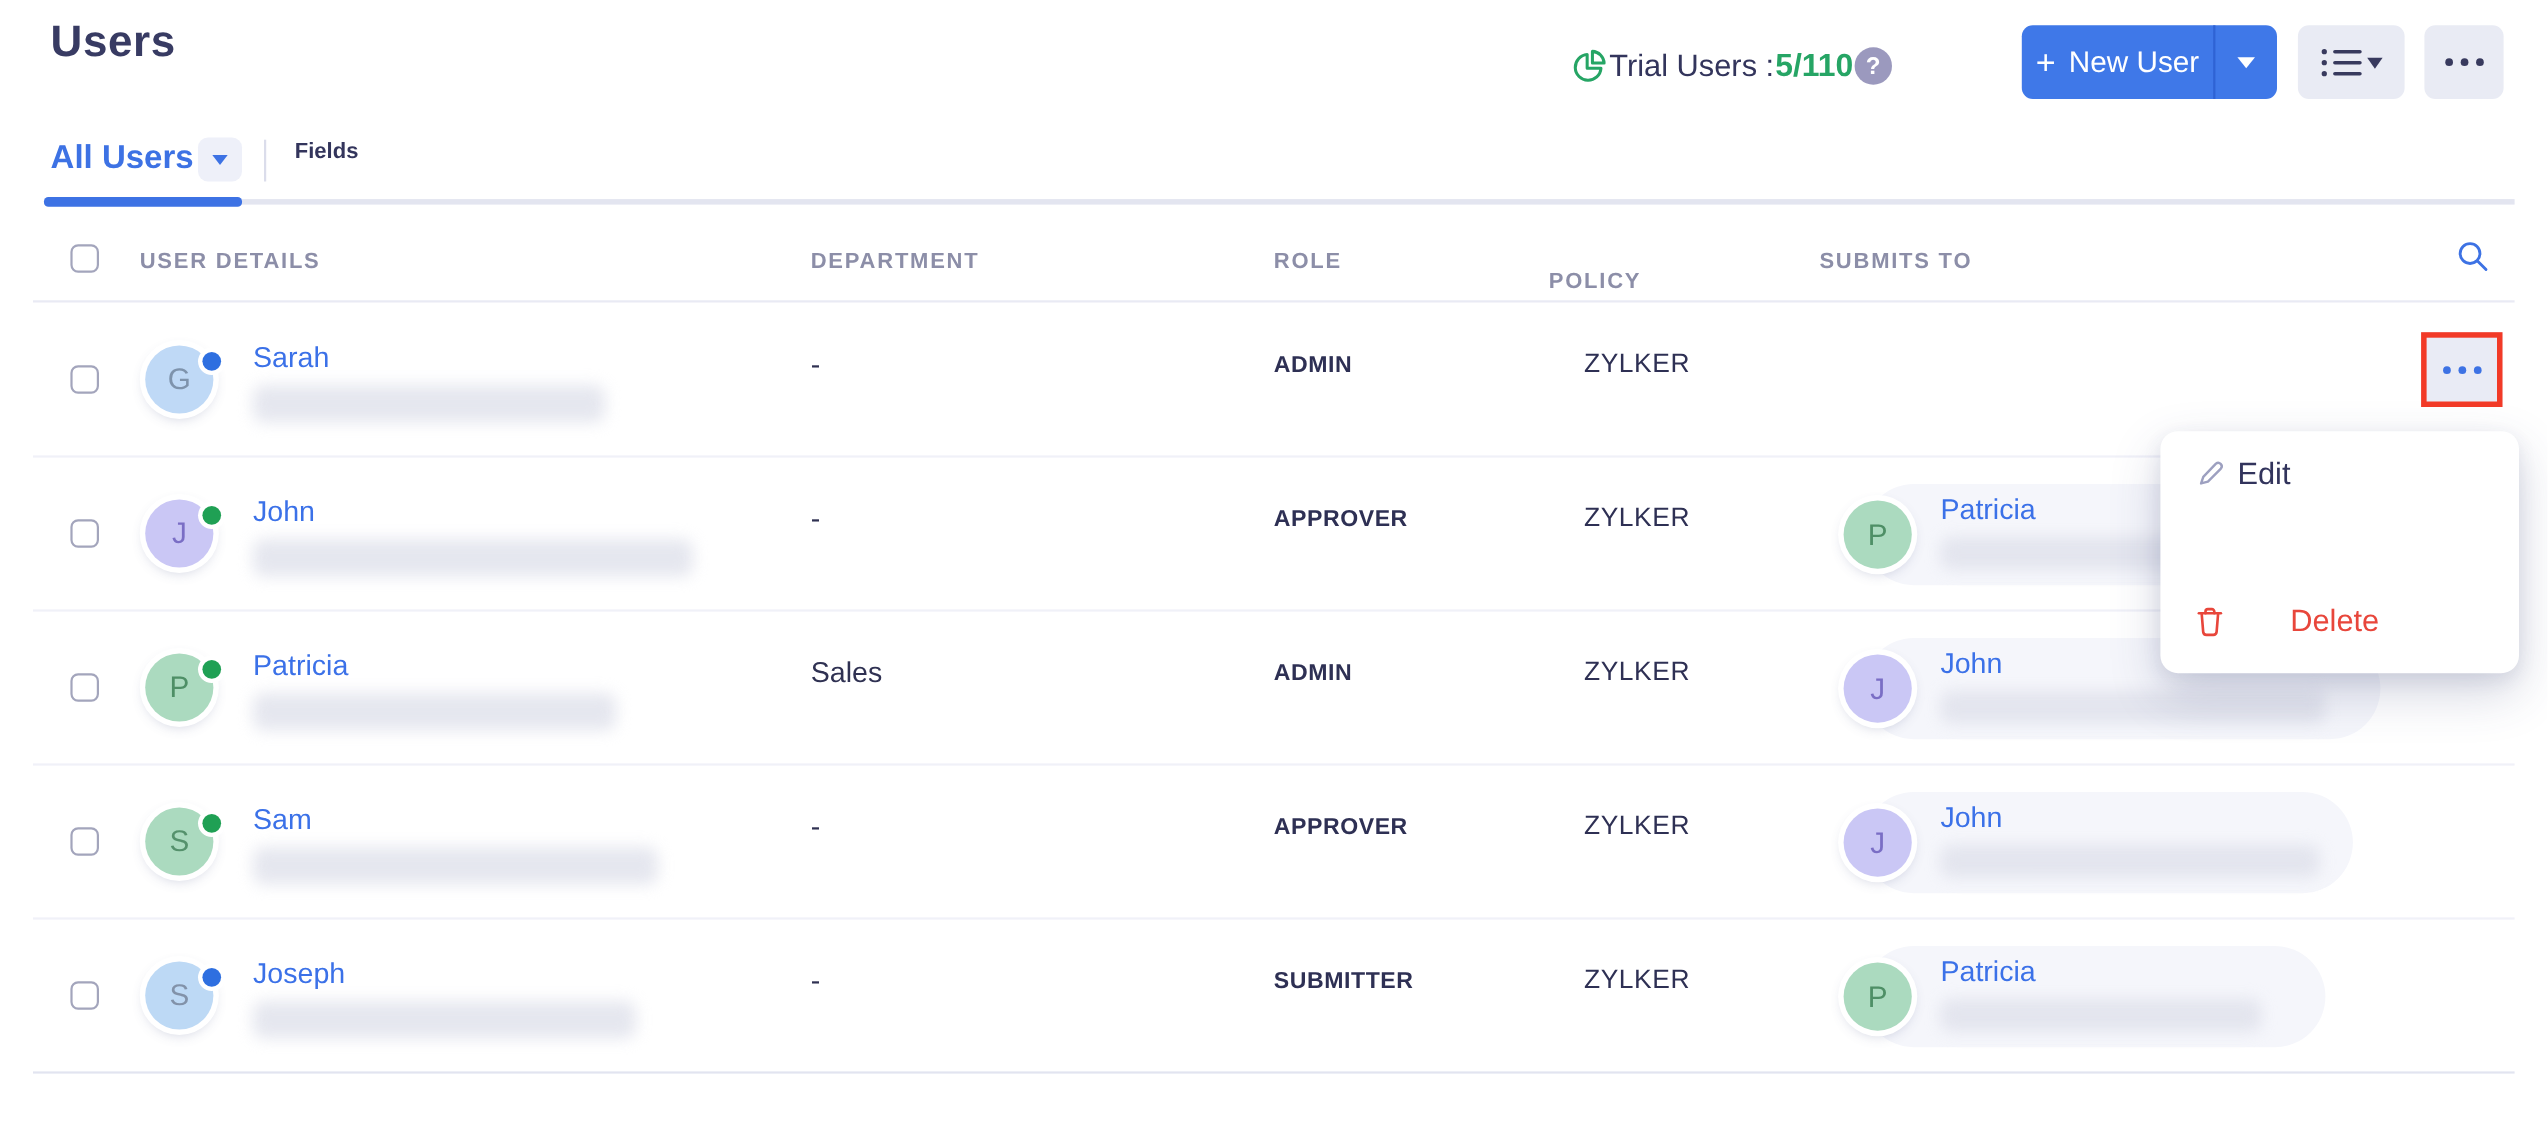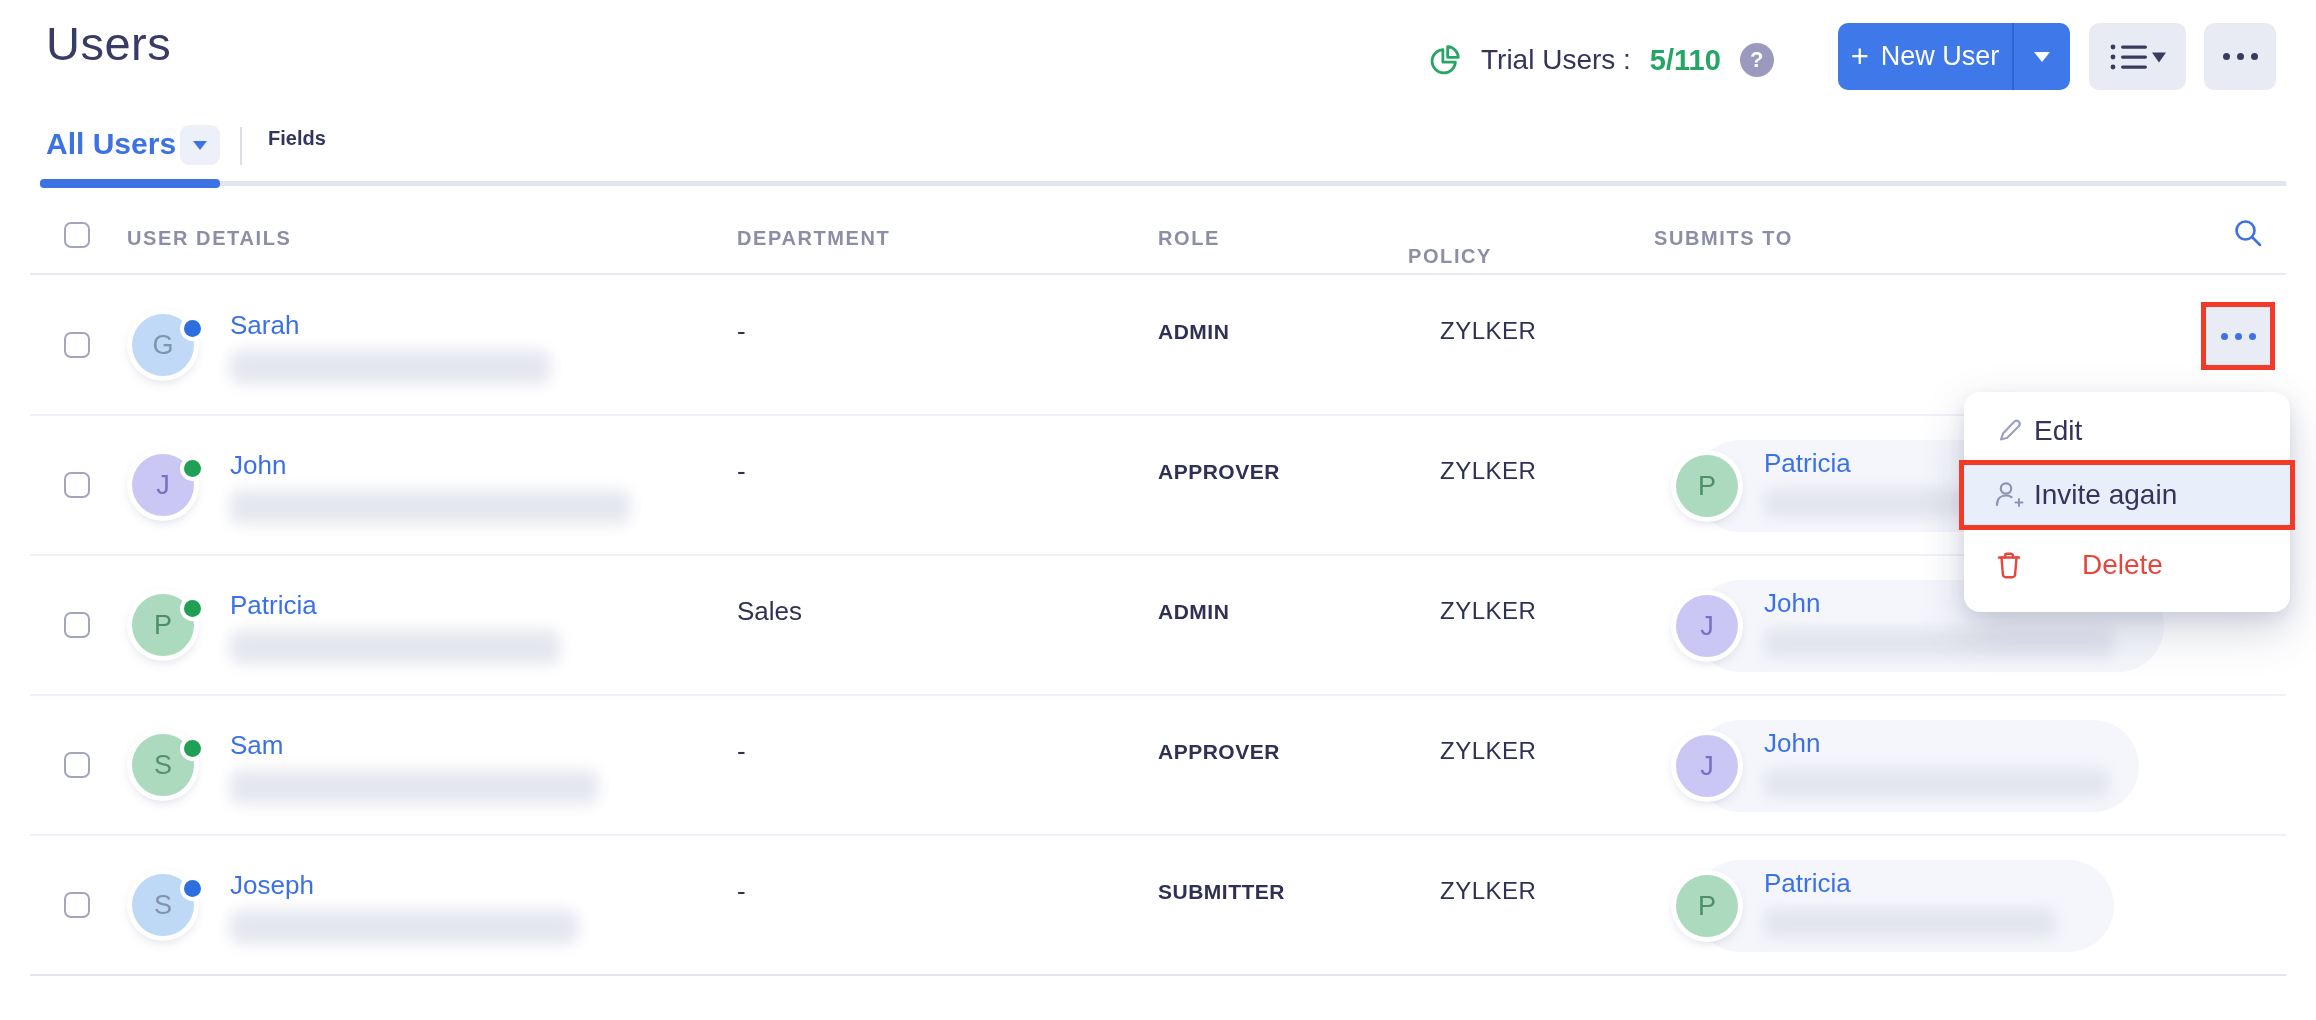--- a/index.html
+++ b/index.html
@@ -1,21 +1,21 @@
 <!DOCTYPE html>
 <html><head>
 <meta charset="utf-8">
 <style>
   html,body{margin:0;padding:0;background:#ffffff;}
   #page{position:relative;width:2316px;height:1020px;background:#ffffff;overflow:hidden;
         font-family:"Liberation Sans",sans-serif;-webkit-font-smoothing:antialiased;}
 
   
-  .page-title{position:absolute;left:46px;top:16px;font-size:47px;font-weight:400;color:#383B63;letter-spacing:.5px;}
-  .trial{position:absolute;left:1428px;top:40px;height:40px;display:flex;align-items:center;gap:19px;}
+  .page-title{position:absolute;left:46px;top:16px;font-size:40px;font-weight:700;color:#383B63;letter-spacing:.5px;}
+  .trial{position:absolute;left:1428px;top:40px;height:40px;display:flex;align-items:center;gap:1px;}
   .trial-label{font-size:28px;color:#33355C;font-weight:500;}
   .trial-value{font-size:29px;color:#26A565;font-weight:700;}
   .help-badge{width:34px;height:34px;border-radius:50%;background:#9B99BE;color:#fff;font-size:22px;font-weight:700;
               display:flex;align-items:center;justify-content:center;}
   .btn-new{position:absolute;left:1838px;top:23px;width:232px;height:67px;border-radius:10px;background:#3F78E8;
            display:flex;align-items:center;cursor:pointer;}
   .btn-new-main{flex:1;display:flex;align-items:center;justify-content:center;gap:12px;color:#fff;font-size:27px;font-weight:500;}
   .btn-new-plus{font-size:31px;font-weight:400;line-height:1;}
   .btn-new-sep{width:2px;height:67px;background:#2F63D4;}
   .btn-new-caret{width:56px;display:flex;align-items:center;justify-content:center;}
@@ -247,24 +247,14 @@
         <svg width="30" height="32" viewBox="0 0 30 32">
           <path d="M5 8.5 H25" fill="none" stroke="#E8463B" stroke-width="2.4" stroke-linecap="round"></path>
           <path d="M11 8.5 V7 a2.2 2.2 0 0 1 2.2 -2.2 h3.6 A2.2 2.2 0 0 1 19 7 v1.5" fill="none" stroke="#E8463B" stroke-width="2.4" stroke-linecap="round"></path>
           <path d="M7.5 8.5 l1.4 17 a3 3 0 0 0 3 2.7 h6.2 a3 3 0 0 0 3 -2.7 l1.4 -17" fill="none" stroke="#E8463B" stroke-width="2.4" stroke-linecap="round" stroke-linejoin="round"></path>
         </svg>
       </span>
       <span class="mi-label">Delete</span>
     </div>
   </div>
 
-  <div class="invite-hl">
-    <span class="mi-icon">
-      <svg width="34" height="34" viewBox="0 0 34 34">
-        <circle cx="14" cy="10.5" r="5.2" fill="none" stroke="#8F92B0" stroke-width="2.2"></circle>
-        <path d="M5 27 C5 20.5 9 17.5 14 17.5 C16.2 17.5 18 18.1 19.5 19.2" fill="none" stroke="#8F92B0" stroke-width="2.2" stroke-linecap="round"></path>
-        <path d="M23.5 24.5 h7 M27 21 v7" fill="none" stroke="#8F92B0" stroke-width="2" stroke-linecap="round"></path>
-      </svg>
-    </span>
-    <span class="mi-label">Invite again</span>
-  </div>
 
 </div>
 
 </body></html>

